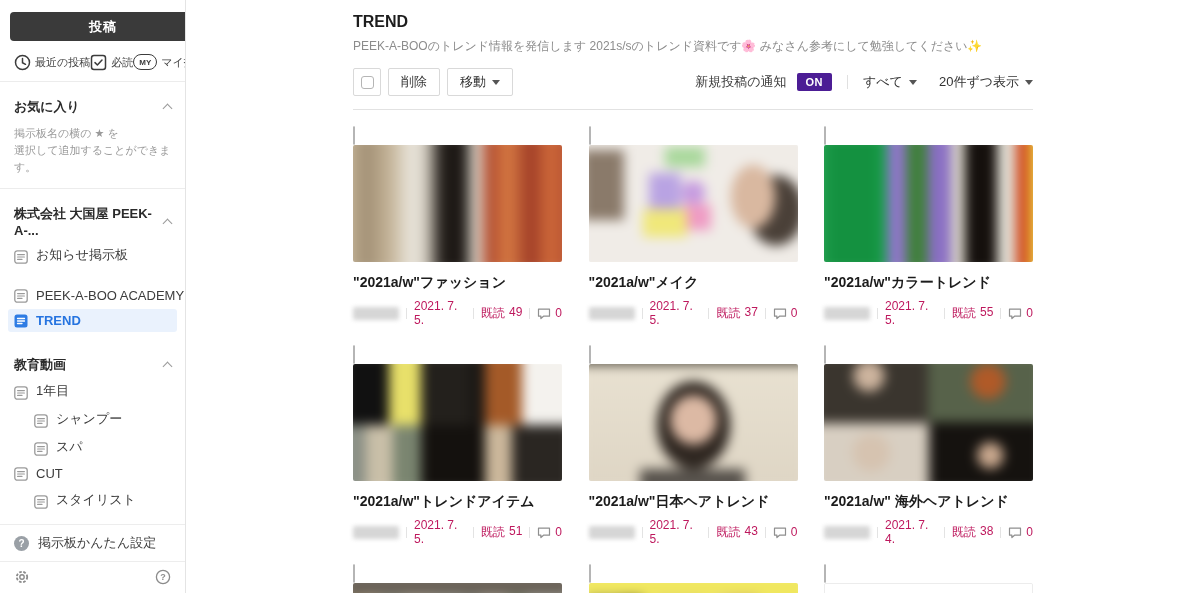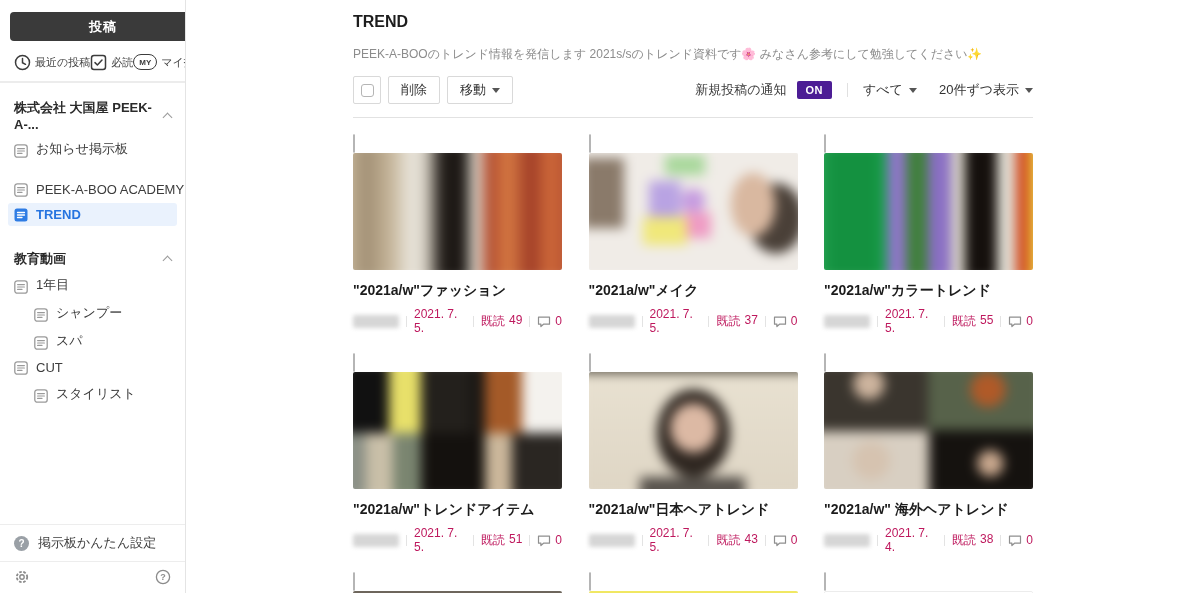--- a/index.html
+++ b/index.html
@@ -42,21 +42,21 @@
              font-weight:bold; display:flex; align-items:center; justify-content:center; flex:none; }
   .easy-label { font-size:13px; color:#3c3c3c; }
   .sb-bottombar { display:flex; justify-content:space-between; align-items:center; padding:7px 14px 8px 14px;
                   border-top:1px solid #ededed; }
   .gear, .helpq { color:#8b8b8b; cursor:pointer; display:flex; }
 
   
   .main { position:absolute; left:186px; right:0; top:0; bottom:0; overflow:hidden; background:#fff; }
   .content { width:680px; margin:0 auto; padding-top:13px; }
   .page-title { font-size:16px; font-weight:bold; color:#1d1d1d; }
-  .page-desc { margin-top:15px; font-size:12px; color:#8c8c8c; }
+  .page-desc { margin-top:7px; font-size:12px; color:#8c8c8c; }
   .toolbar { margin-top:13px; display:flex; align-items:center; justify-content:space-between;gap:28px; }
   .tb-left { display:flex; align-items:center; gap:7px; }
   .cb-btn { width:28px; height:28px; background:#fff; border:1px solid #d9d9d9; border-radius:2px;
             display:flex; align-items:center; justify-content:center; cursor:pointer; }
   .cb-btn .cb { margin:0; }
   .cb { width:13px; height:13px; border:1.5px solid #b5b5b5; border-radius:3px; background:#fff; cursor:pointer; }
   .tb-btn { height:28px; padding:0 12px; background:#fff; border:1px solid #d9d9d9; border-radius:2px;
             font-size:13px; color:#333; cursor:pointer; display:flex; align-items:center; gap:6px;
             font-family:inherit; }
   .caret { width:0; height:0; border-left:4px solid transparent; border-right:4px solid transparent;
@@ -166,20 +166,30 @@
         <div class="quick">
           <span class="qicon">
             <span class="my-oval">MY</span>
           </span>
           <span class="quick-label">マイ投稿</span>
         </div>
       </div>
 
       <div class="sb-divider"></div>
 
+      <div class="fav">
+        <div class="fav-head">
+          <span class="fav-title">お気に入り</span>
+          <span class="chev-up"></span>
+        </div>
+        <div class="fav-hint">
+          <div>掲示板名の横の ★ を</div>
+          <div>選択して追加することができます。</div>
+        </div>
+      </div>
 
       <div class="sb-divider"></div>
 
       <div>
           <div class="sb-section">
             <div class="sb-sec-head">
               <span class="sb-sec-title">株式会社 大国屋 PEEK-A-...</span>
               <span class="chev-up"></span>
             </div>
             <div class="sb-item">

